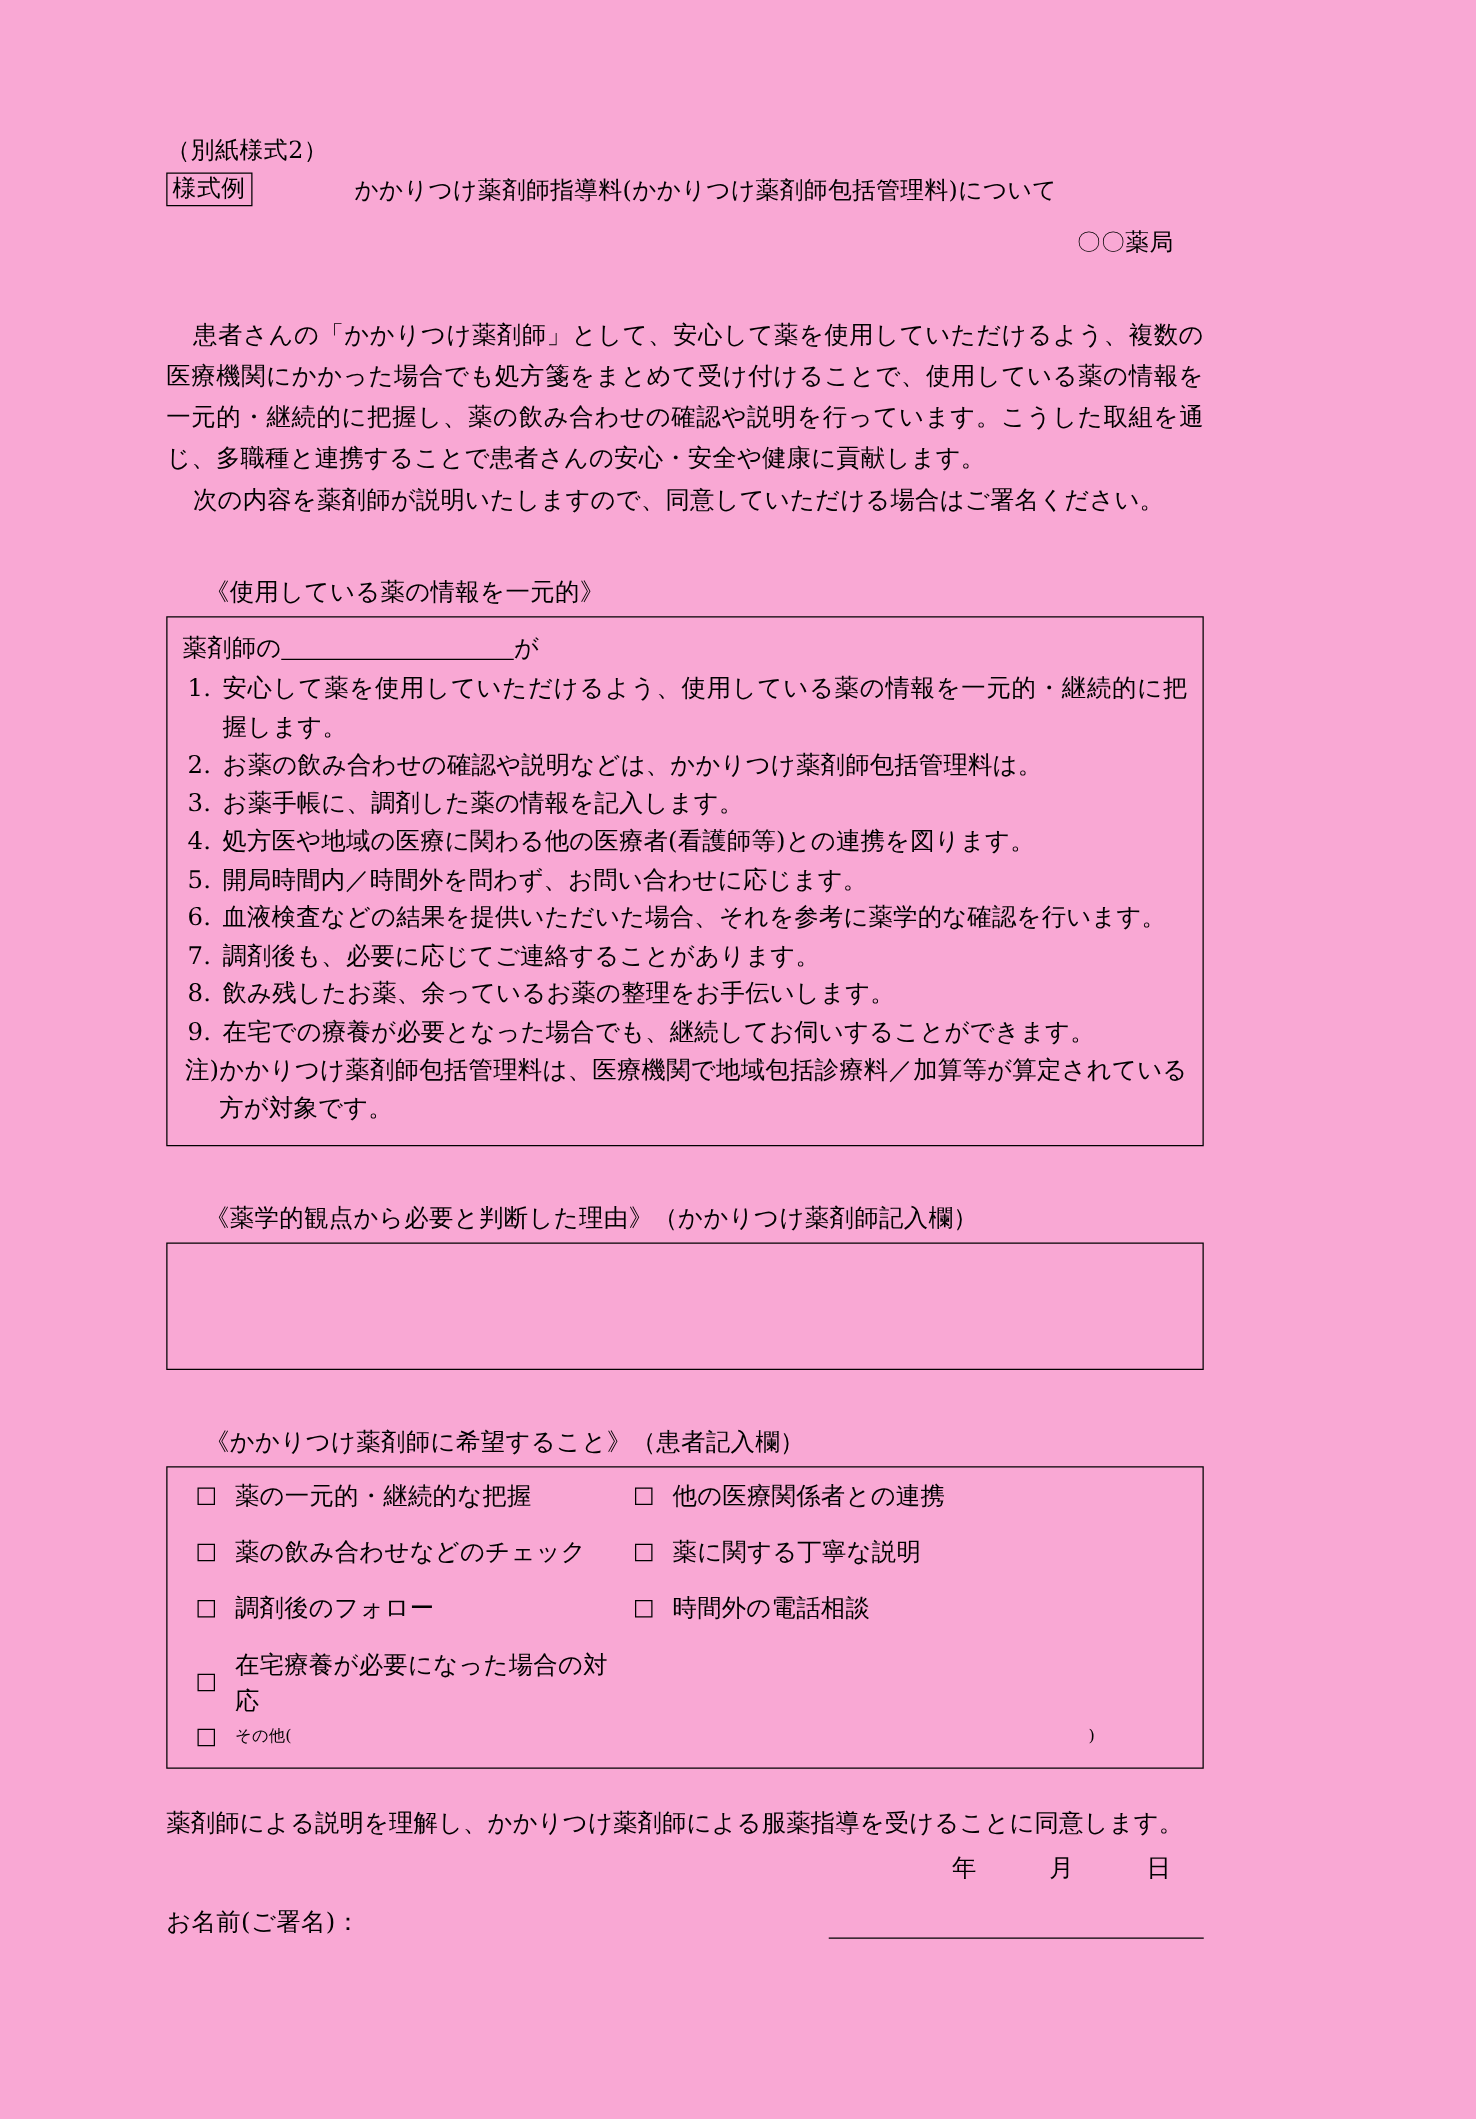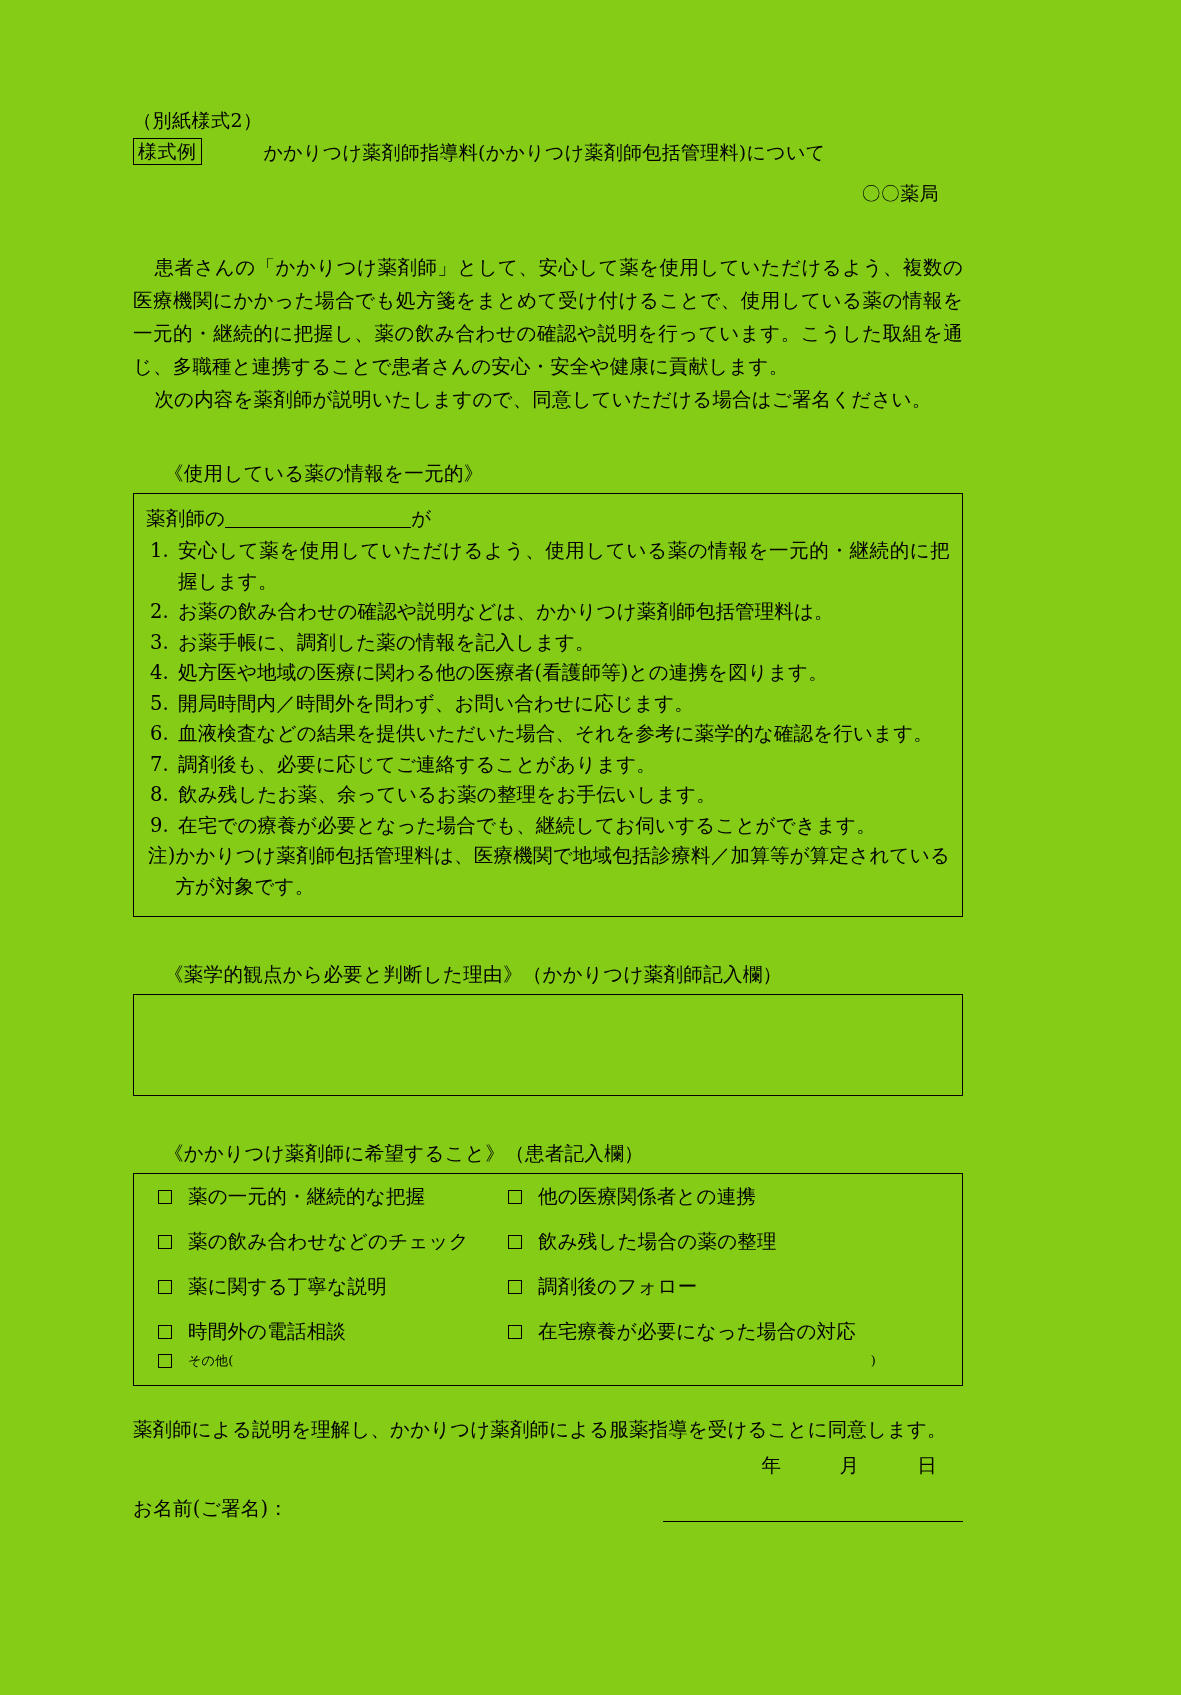--- a/index.html
+++ b/index.html
@@ -8,21 +8,21 @@
     background: #ffffff;
   }
   body {
     font-family: "DejaVu Serif", "Liberation Serif", serif;
     color: #000000;
   }
   .page {
     position: relative;
     width: 1181px;
     height: 1695px;
-    background: #84cc16;
+    background: #f9a8d4;
     overflow: hidden;
     box-sizing: border-box;
   }
 
   .doc {
     position: absolute;
     left: 133px;
     top: 108px;
     width: 830px;
   }
@@ -31,20 +31,21 @@
   .form-id {
     font-size: 19px;
     line-height: 1.35;
     letter-spacing: 0.5px;
     margin-bottom: 4px;
   }
   .title-row {
     display: flex;
     align-items: flex-start;
     margin-bottom: 2px;
+    gap: 20px;
   }
   .sample-badge {
     border: 1.3px solid #000;
     padding: 1px 4px 2px 4px;
     font-size: 19px;
     line-height: 1.2;
     letter-spacing: 0.5px;
     white-space: nowrap;
   }
   .doc-title {
@@ -319,24 +320,20 @@
         </div>
         <div class="check-item">
           <span class="cb"></span>
           <span>他の医療関係者との連携</span>
         </div>
 
         <div class="check-item">
           <span class="cb"></span>
           <span>薬の飲み合わせなどのチェック</span>
         </div>
-        <div class="check-item">
-          <span class="cb"></span>
-          <span>飲み残した場合の薬の整理</span>
-        </div>
 
         <div class="check-item">
           <span class="cb"></span>
           <span>薬に関する丁寧な説明</span>
         </div>
         <div class="check-item">
           <span class="cb"></span>
           <span>調剤後のフォロー</span>
         </div>
 

